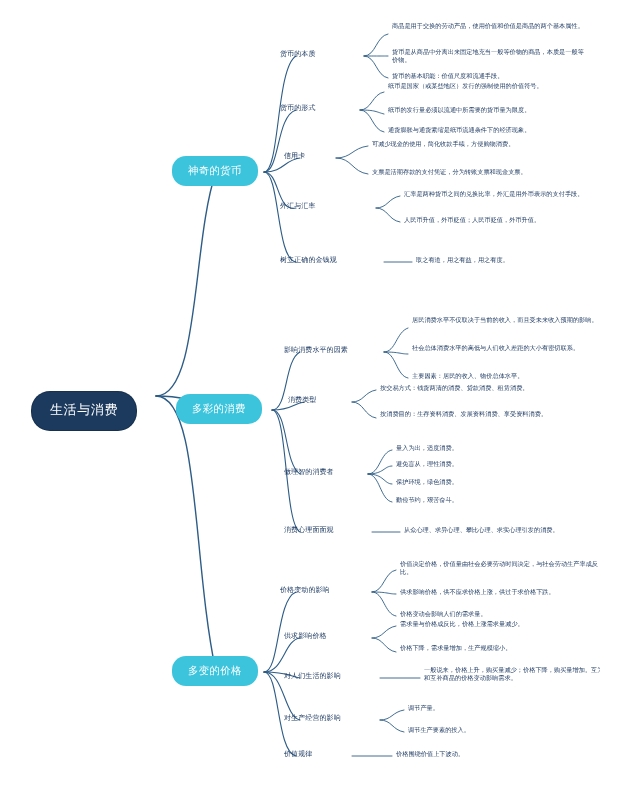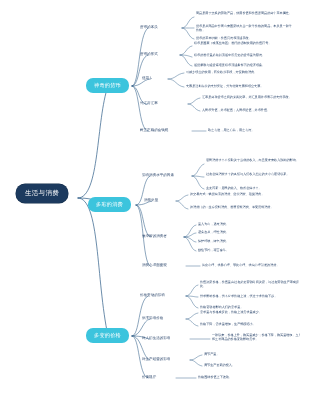--- a/index.html
+++ b/index.html
@@ -132,21 +132,21 @@
 
       <path d="M190,339 L210,339"></path>
 
       <path d="M190,360 C196,360 196,356 202,355"></path>
       <path d="M190,360 C196,360 196,365 202,366"></path>
 
       <path d="M176,378 L196,378"></path>
     </g>
   </svg>
 
-  <div class="root" style="left:16px;top:184px;">
+  <div class="root" style="left:16px;top:196px;">
     <span>生活与消费</span>
   </div>
 
   <div class="branch" style="left:86px;top:78px;">
     <span>神奇的货币</span>
   </div>
   <div class="l2" style="left:140px;top:25px;">
     <span>货币的本质</span>
   </div>
   <div class="leaf" style="left:196px;top:11px;">商品是用于交换的劳动产品，使用价值和价值是商品的两个基本属性。</div>

